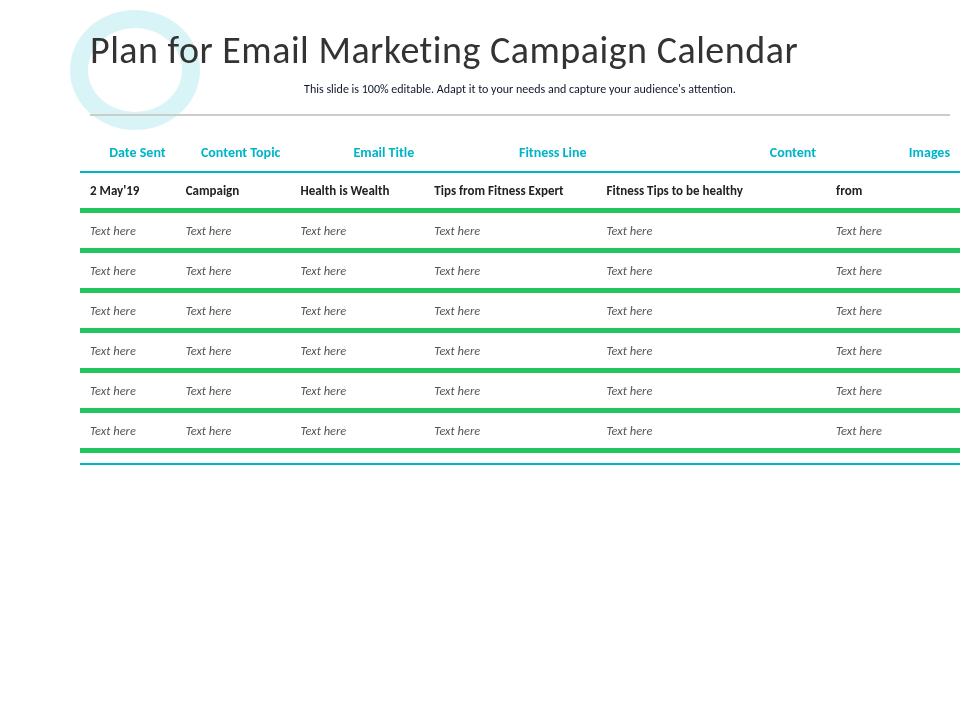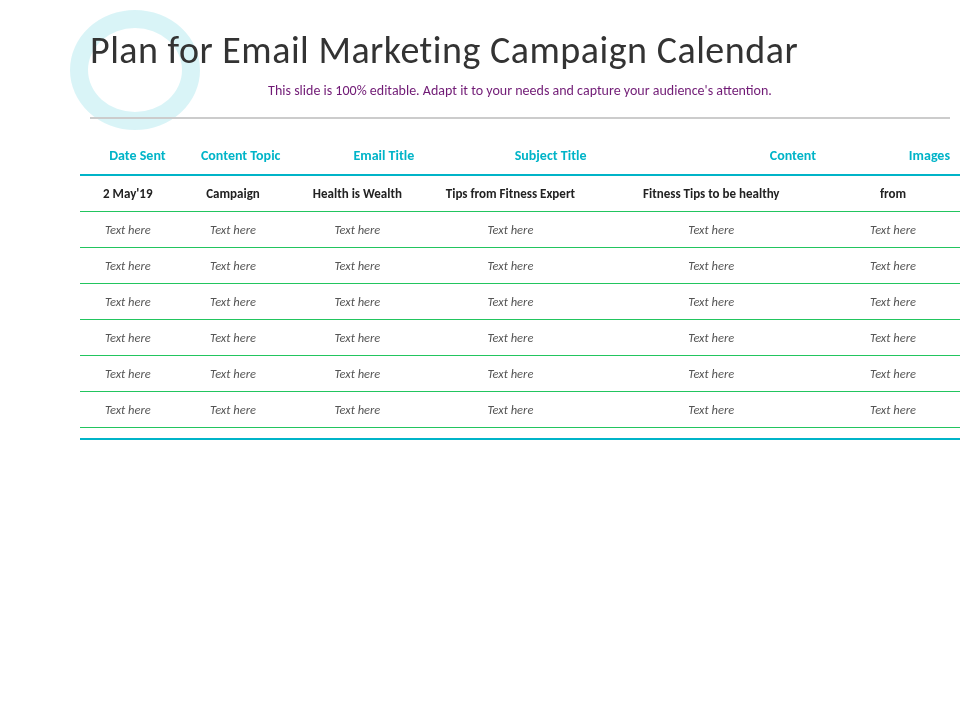--- a/index.html
+++ b/index.html
@@ -46,22 +46,22 @@
     .slide-title {
       font-size: 38px;
       font-weight: 300;
       color: #333333;
       letter-spacing: 0.5px;
       line-height: 1.2;
       margin-bottom: 8px;
     }
 
     .slide-subtitle {
-      font-size: 14px;
-      color: #701a75;
+      font-size: 12px;
+      color: #0f172a;
       text-align: center;
       margin-bottom: 18px;
     }
 
     .header-divider {
       border: none;
       border-top: 2px solid #cccccc;
       margin: 0 0 0 0;
     }
 
@@ -79,22 +79,21 @@
     .campaign-table thead tr th {
       color: #00b4c8;
       font-weight: 600;
       font-size: 14px;
       padding: 8px 10px 10px 10px;
       text-align: right;
       border-bottom: 2px solid #00b4c8;
     }
 
     .campaign-table tbody tr {
-      border-bottom: 1px solid #22c55e;
-      text-align: center;
+      border-bottom: 5px solid #22c55e;
     }
 
     .campaign-table tbody tr td {
       padding: 10px 10px;
       color: #444444;
       font-size: 13px;
       vertical-align: middle;
     }
 
     
@@ -139,21 +138,21 @@
     <hr class="header-divider">
   </div>
 
   <div class="content-section">
     <table class="campaign-table">
       <thead>
         <tr>
           <th class="col-date">Date Sent</th>
           <th class="col-topic">Content Topic</th>
           <th class="col-email">Email Title</th>
-          <th class="col-subject">Subject Title</th>
+          <th class="col-subject">Fitness Line</th>
           <th class="col-content">Content</th>
           <th class="col-images">Images</th>
         </tr>
       </thead>
       <tbody>
 
         <tr class="first-row">
           <td>2 May'19</td>
           <td>Campaign</td>
           <td>Health is Wealth</td>

